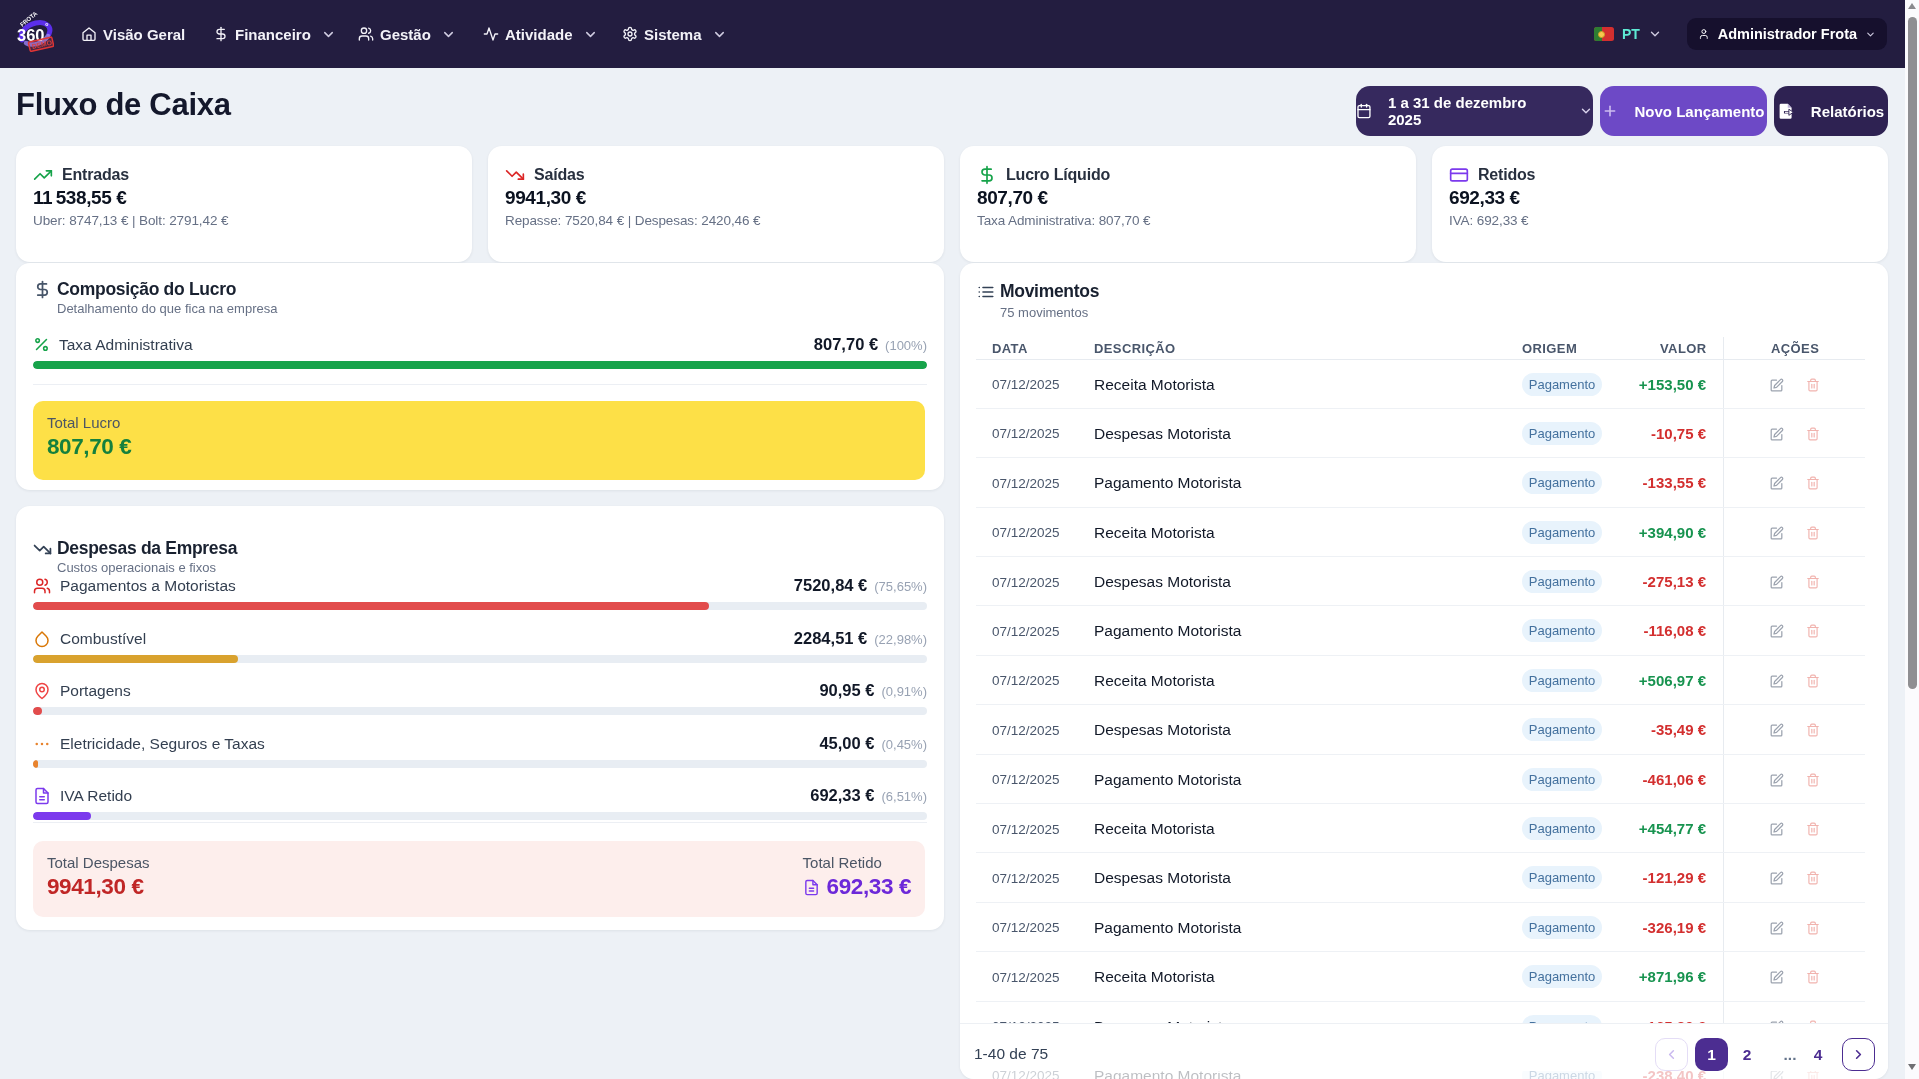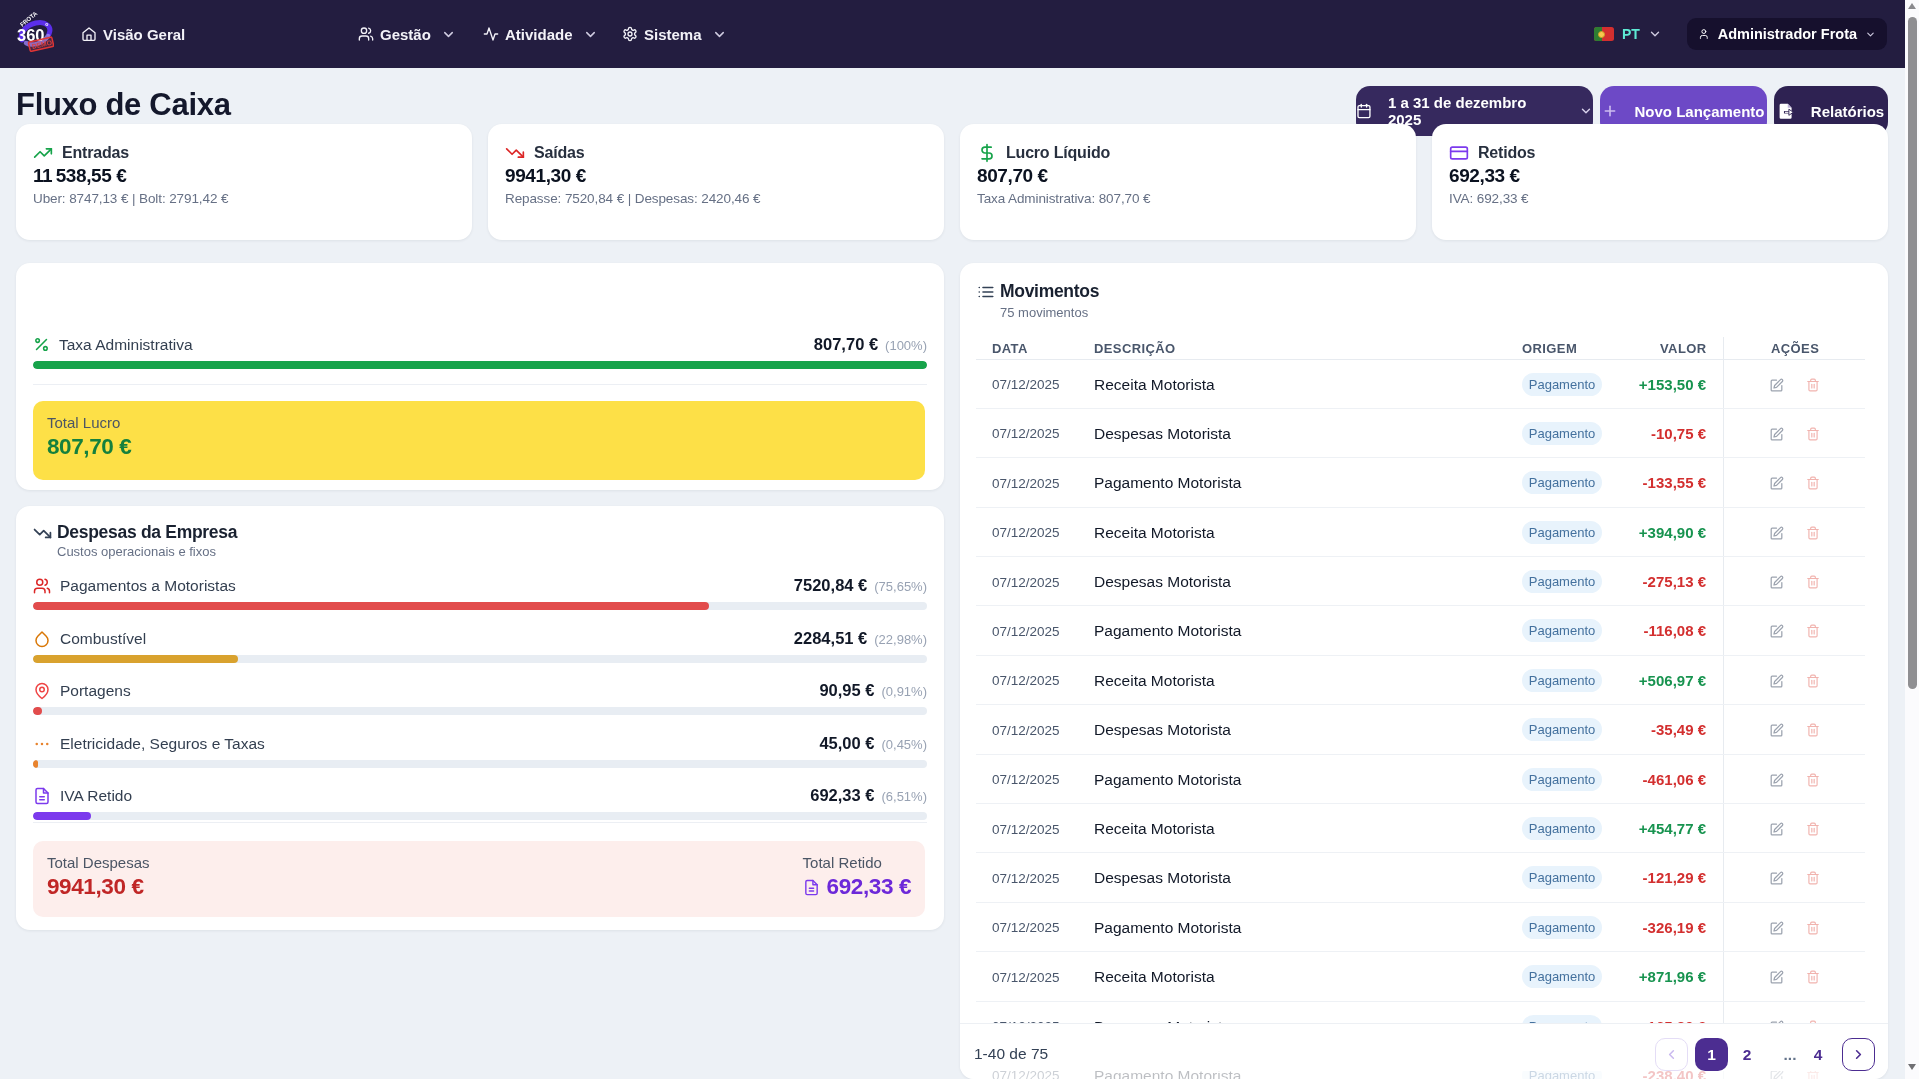--- a/index.html
+++ b/index.html
@@ -18,21 +18,21 @@
 .flag .c{position:absolute;left:4px;top:3.5px;width:7px;height:7px;border-radius:50%;background:#f9c74f;border:1px solid #c9a227}
 .userchip{position:absolute;left:1687px;top:18px;width:200px;height:32px;background:#16102d;border-radius:9px;display:flex;align-items:center;gap:8px;padding:0 11px;color:#fff;font-size:14.5px;font-weight:700;white-space:nowrap}
 
 .h1{position:absolute;left:16px;top:87px;font-size:31px;font-weight:700;color:#14182c;letter-spacing:-.3px}
 .btn{position:absolute;top:86px;height:50px;border-radius:14px;display:flex;align-items:center;justify-content:center;gap:16px;color:#fff;font-weight:700;font-size:15px}
 .btn-date{left:1356px;width:237px;background:#36295e}
 .btn-new{left:1600px;width:167px;background:#6d49c6}
 .btn-rep{left:1774px;width:114px;background:#2e2252}
 
 .card{position:absolute;background:#fff;border-radius:14px;box-shadow:0 1px 3px rgba(16,24,40,.07)}
-.stat{top:124px;width:456px;height:116px}
+.stat{top:146px;width:456px;height:116px}
 .stat-h{position:absolute;left:17px;top:19px;display:flex;align-items:center;gap:9px;height:20px}
 .stat-h span{font-size:16px;font-weight:700;color:#28303f;letter-spacing:-.2px}
 .stat-v{position:absolute;left:17px;top:41px;font-size:19px;font-weight:700;color:#0b1220;letter-spacing:-.4px}
 .stat-s{position:absolute;left:17px;top:67px;font-size:13.5px;color:#667085;letter-spacing:-.1px}
 
 .ch{display:flex;align-items:flex-start;gap:5px}
 .ch .t{font-size:17.5px;font-weight:700;color:#192130;letter-spacing:-.3px}
 .ch .s{font-size:13px;color:#667085;margin-top:1px}
 
 .prow-l{display:flex;align-items:center;gap:9px}
@@ -87,20 +87,30 @@
     </g>
   </svg>
 
   <div class="nav-item" style="left:81px">
     <svg width="16" height="16" viewBox="0 0 24 24" fill="none" stroke="currentColor" stroke-width="2" stroke-linecap="round" stroke-linejoin="round">
         <path d="M3 10.2 12 3l9 7.2V20a1.6 1.6 0 0 1-1.6 1.6H4.6A1.6 1.6 0 0 1 3 20Z"></path>
         <path d="M9 21.6v-8h6v8"></path>
       </svg>
     <span>Visão Geral</span>
   </div>
+  <div class="nav-item" style="left:213px">
+    <svg width="16" height="16" viewBox="0 0 24 24" fill="none" stroke="currentColor" stroke-width="2" stroke-linecap="round" stroke-linejoin="round">
+        <line x1="12" y1="2" x2="12" y2="22"></line>
+        <path d="M17 5H9.5a3.5 3.5 0 0 0 0 7h5a3.5 3.5 0 0 1 0 7H6"></path>
+      </svg>
+    <span>Financeiro</span>
+    <svg class="chev" width="15" height="15" viewBox="0 0 24 24" fill="none" stroke="currentColor" stroke-width="2.4" stroke-linecap="round" stroke-linejoin="round">
+        <path d="m6 9 6 6 6-6"></path>
+      </svg>
+  </div>
   <div class="nav-item" style="left:358px">
     <svg width="16" height="16" viewBox="0 0 24 24" fill="none" stroke="currentColor" stroke-width="2" stroke-linecap="round" stroke-linejoin="round">
         <path d="M16 21v-2a4 4 0 0 0-4-4H6a4 4 0 0 0-4 4v2"></path>
         <circle cx="9" cy="7" r="4"></circle>
         <path d="M22 21v-2a4 4 0 0 0-3-3.87"></path>
         <path d="M16 3.13a4 4 0 0 1 0 7.75"></path>
       </svg>
     <span>Gestão</span>
     <svg class="chev" width="15" height="15" viewBox="0 0 24 24" fill="none" stroke="currentColor" stroke-width="2.4" stroke-linecap="round" stroke-linejoin="round">
         <path d="m6 9 6 6 6-6"></path>
@@ -224,20 +234,30 @@
         <rect x="2" y="5" width="20" height="14" rx="2"></rect>
         <line x1="2" y1="10" x2="22" y2="10"></line>
       </svg>
     <span>Retidos</span>
   </div>
   <div class="stat-v">692,33 €</div>
   <div class="stat-s">IVA: 692,33 €</div>
 </div>
 
 <div class="card" id="comp" style="left:16px;top:263px;width:928px;height:227px">
+  <div class="ch" style="position:absolute;left:17px;top:16px">
+    <svg style="margin-top:1px" width="19" height="19" viewBox="0 0 24 24" fill="none" stroke="#475569" stroke-width="2.2" stroke-linecap="round" stroke-linejoin="round">
+        <line x1="12" y1="2" x2="12" y2="22"></line>
+        <path d="M17 5H9.5a3.5 3.5 0 0 0 0 7h5a3.5 3.5 0 0 1 0 7H6"></path>
+      </svg>
+    <div>
+        <div class="t">Composição do Lucro</div>
+        <div class="s">Detalhamento do que fica na empresa</div>
+      </div>
+  </div>
   <div class="prow-l" style="position:absolute;left:17px;right:17px;top:72px">
     <svg width="17" height="17" viewBox="0 0 24 24" fill="none" stroke="#16a34a" stroke-width="2.2" stroke-linecap="round" stroke-linejoin="round">
         <line x1="19" y1="5" x2="5" y2="19"></line>
         <circle cx="6.5" cy="6.5" r="2.5"></circle>
         <circle cx="17.5" cy="17.5" r="2.5"></circle>
       </svg>
     <span class="lbl">Taxa Administrativa</span>
     <span class="prow-r">
         <span class="v">807,70 €</span>
         <span class="p">(100%)</span>
@@ -246,21 +266,21 @@
   <div class="track" style="position:absolute;left:17px;right:17px;top:98px">
       <div class="fill" style="width:100%;background:#16a34a"></div>
     </div>
   <div class="divider" style="top:121px"></div>
   <div class="totalbox" style="top:138px;height:79px;background:#fde047">
     <div class="lab">Total Lucro</div>
     <div class="val" style="color:#15803d">807,70 €</div>
   </div>
 </div>
 <div class="card" id="desp" style="left:16px;top:506px;width:928px;height:424px">
-  <div class="ch" style="position:absolute;left:17px;top:16px">
+  <div class="ch" style="position:absolute;left:17px;top:32px">
     <svg style="margin-top:2px" width="19" height="19" viewBox="0 0 24 24" fill="none" stroke="#334155" stroke-width="2.2" stroke-linecap="round" stroke-linejoin="round">
         <polyline points="22 17 13.5 8.5 8.5 13.5 2 7"></polyline>
         <polyline points="16 17 22 17 22 11"></polyline>
       </svg>
     <div>
         <div class="t">Despesas da Empresa</div>
         <div class="s">Custos operacionais e fixos</div>
       </div>
   </div>
 

